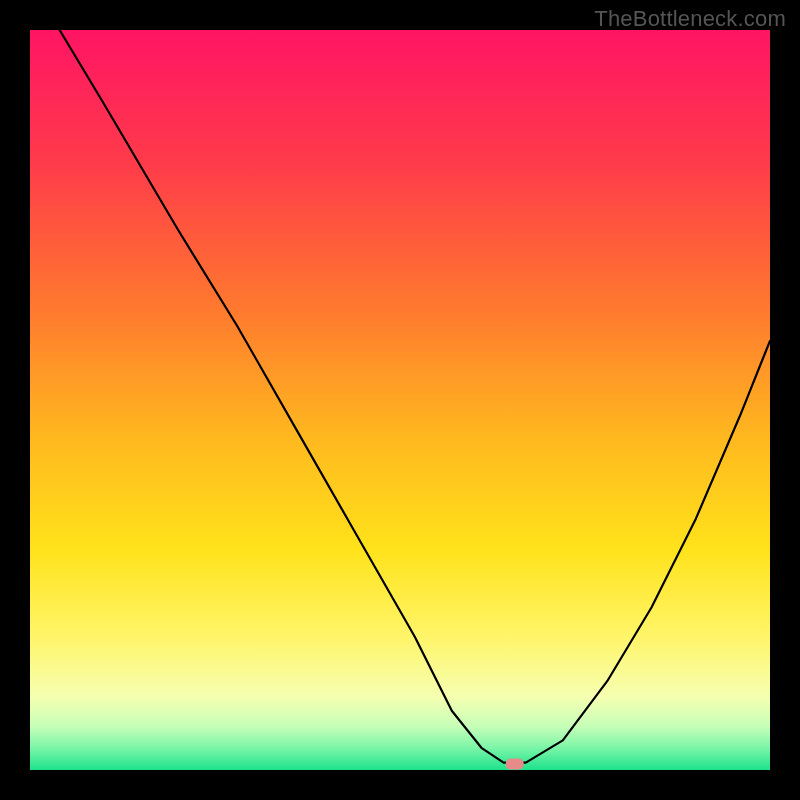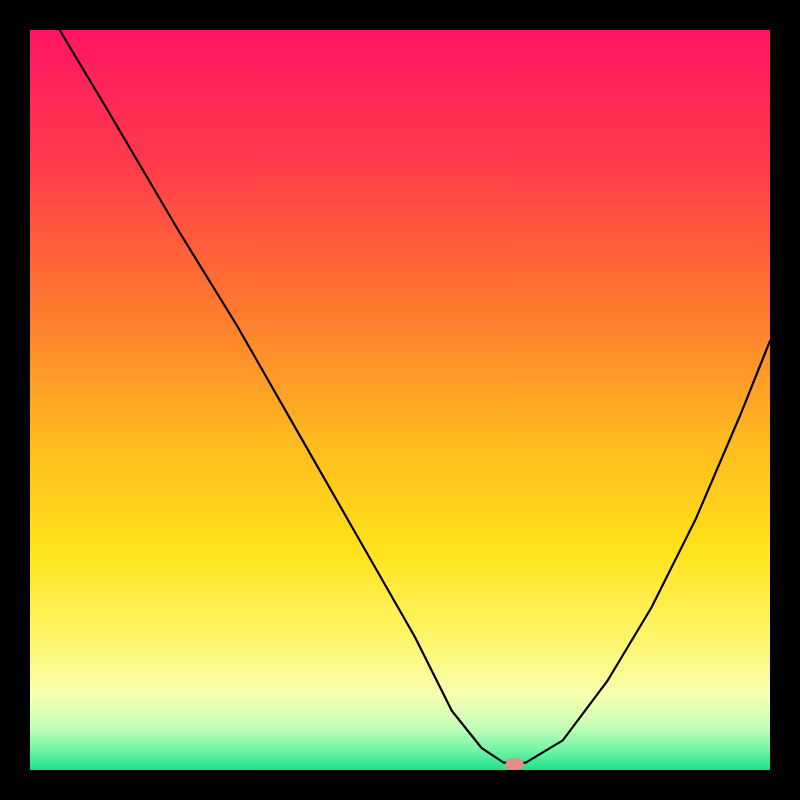--- a/index.html
+++ b/index.html
@@ -47,20 +47,21 @@
     stroke-width: 2.2;
     stroke-linecap: round;
     stroke-linejoin: round;
   }
 </style>
 </head>
 <body>
 
 <div class="frame">
 
+  <div class="watermark">TheBottleneck.com</div>
 
   <div class="plot">
     <svg id="chart-svg" width="740" height="740" viewBox="0 0 740 740">
       <defs>
         <linearGradient id="bg-grad" x1="0" y1="0" x2="0" y2="1">
             <stop offset="0%" stop-color="#ff1464"></stop>
             <stop offset="18%" stop-color="#ff3b4a"></stop>
             <stop offset="38%" stop-color="#ff7a2e"></stop>
             <stop offset="55%" stop-color="#ffb81f"></stop>
             <stop offset="70%" stop-color="#ffe21a"></stop>

